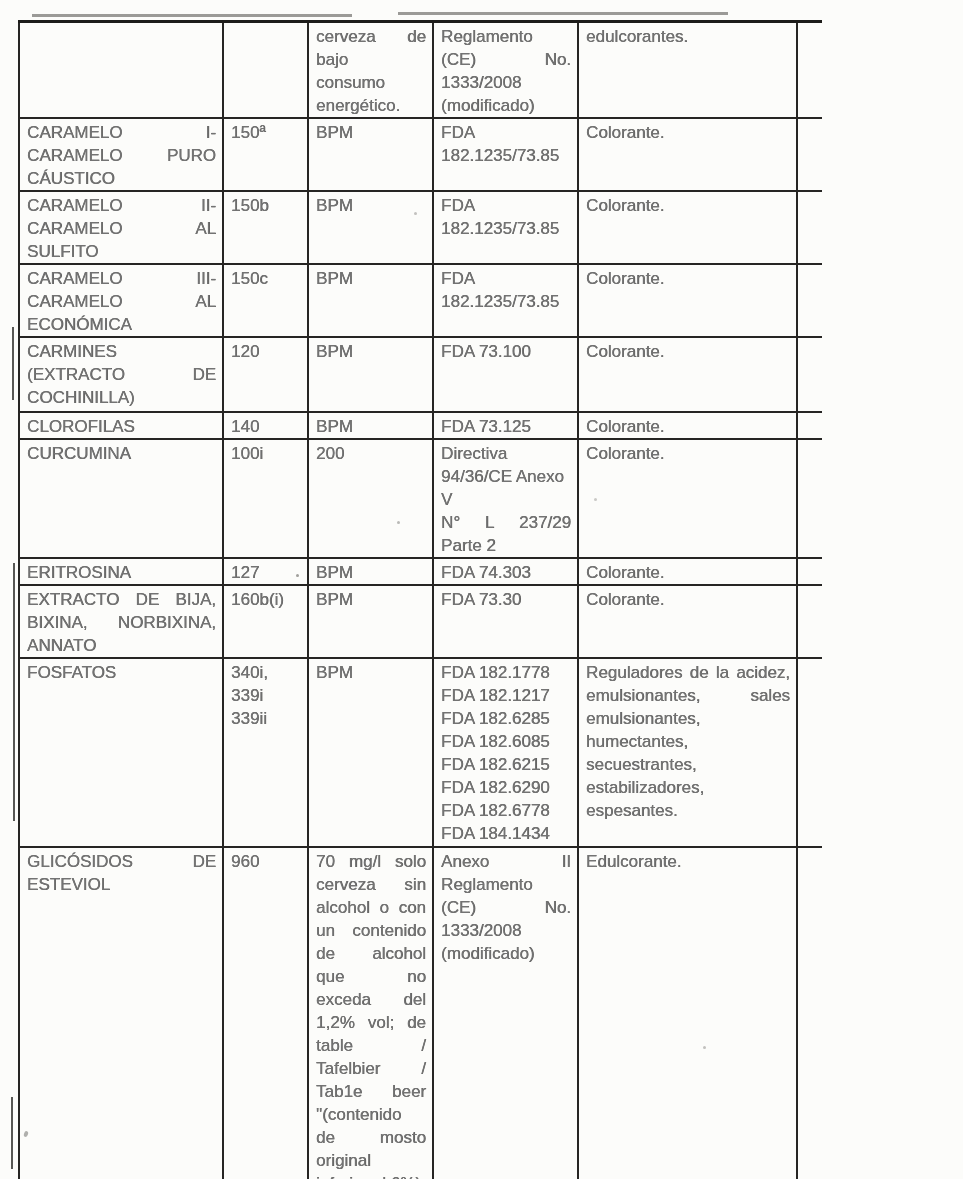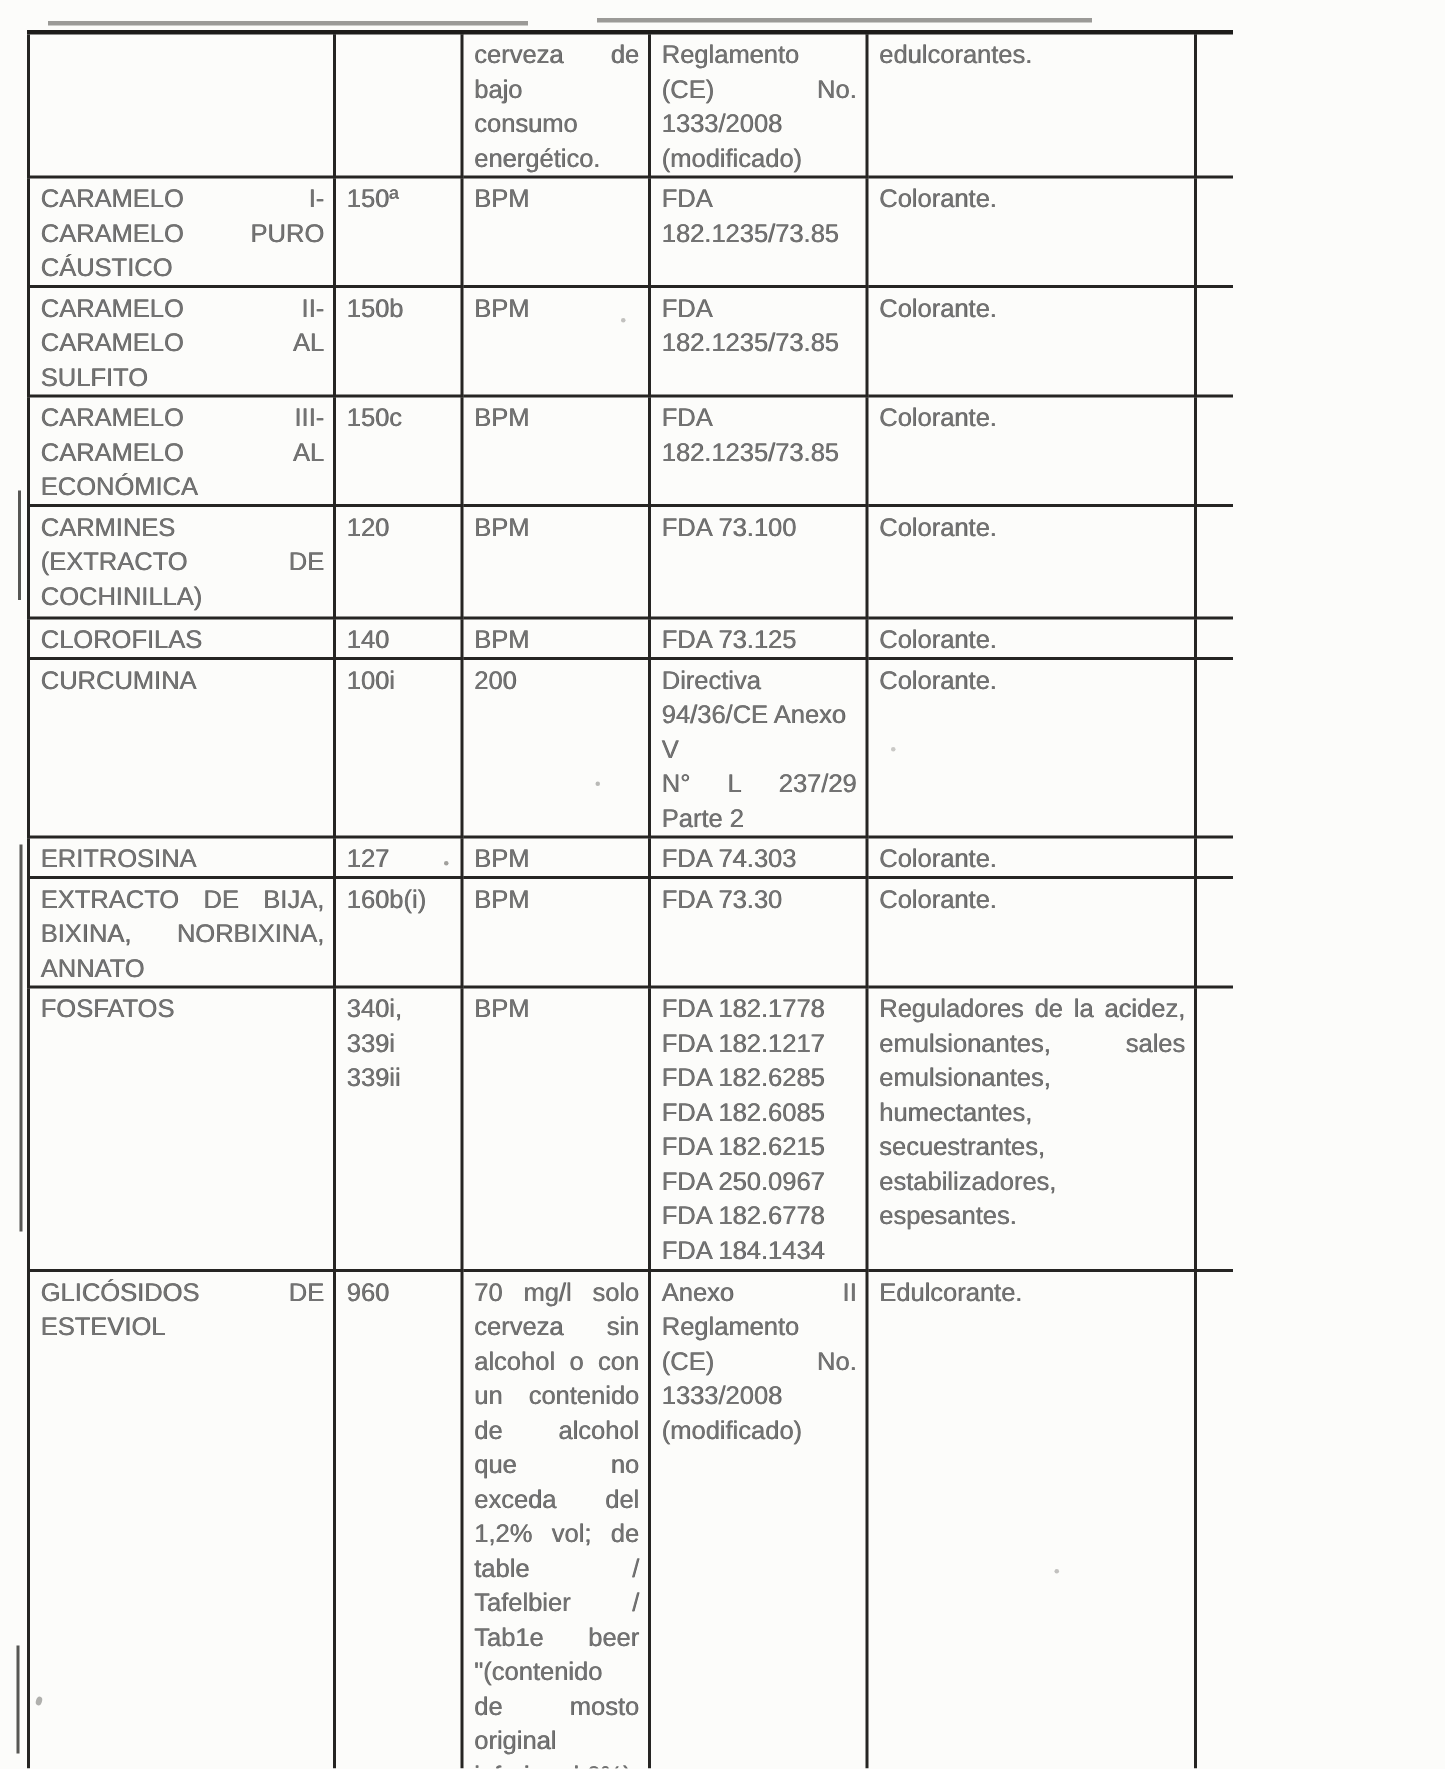--- a/index.html
+++ b/index.html
@@ -423,21 +423,21 @@
             <div class="ln">
               <span>FDA 182.6285</span>
             </div>
             <div class="ln">
               <span>FDA 182.6085</span>
             </div>
             <div class="ln">
               <span>FDA 182.6215</span>
             </div>
             <div class="ln">
-              <span>FDA 250.0967</span>
+              <span>FDA 182.6290</span>
             </div>
             <div class="ln">
               <span>FDA 182.6778</span>
             </div>
             <div class="ln">
               <span>FDA 184.1434</span>
             </div>
           </td>
           <td>
             <div class="ln just">

